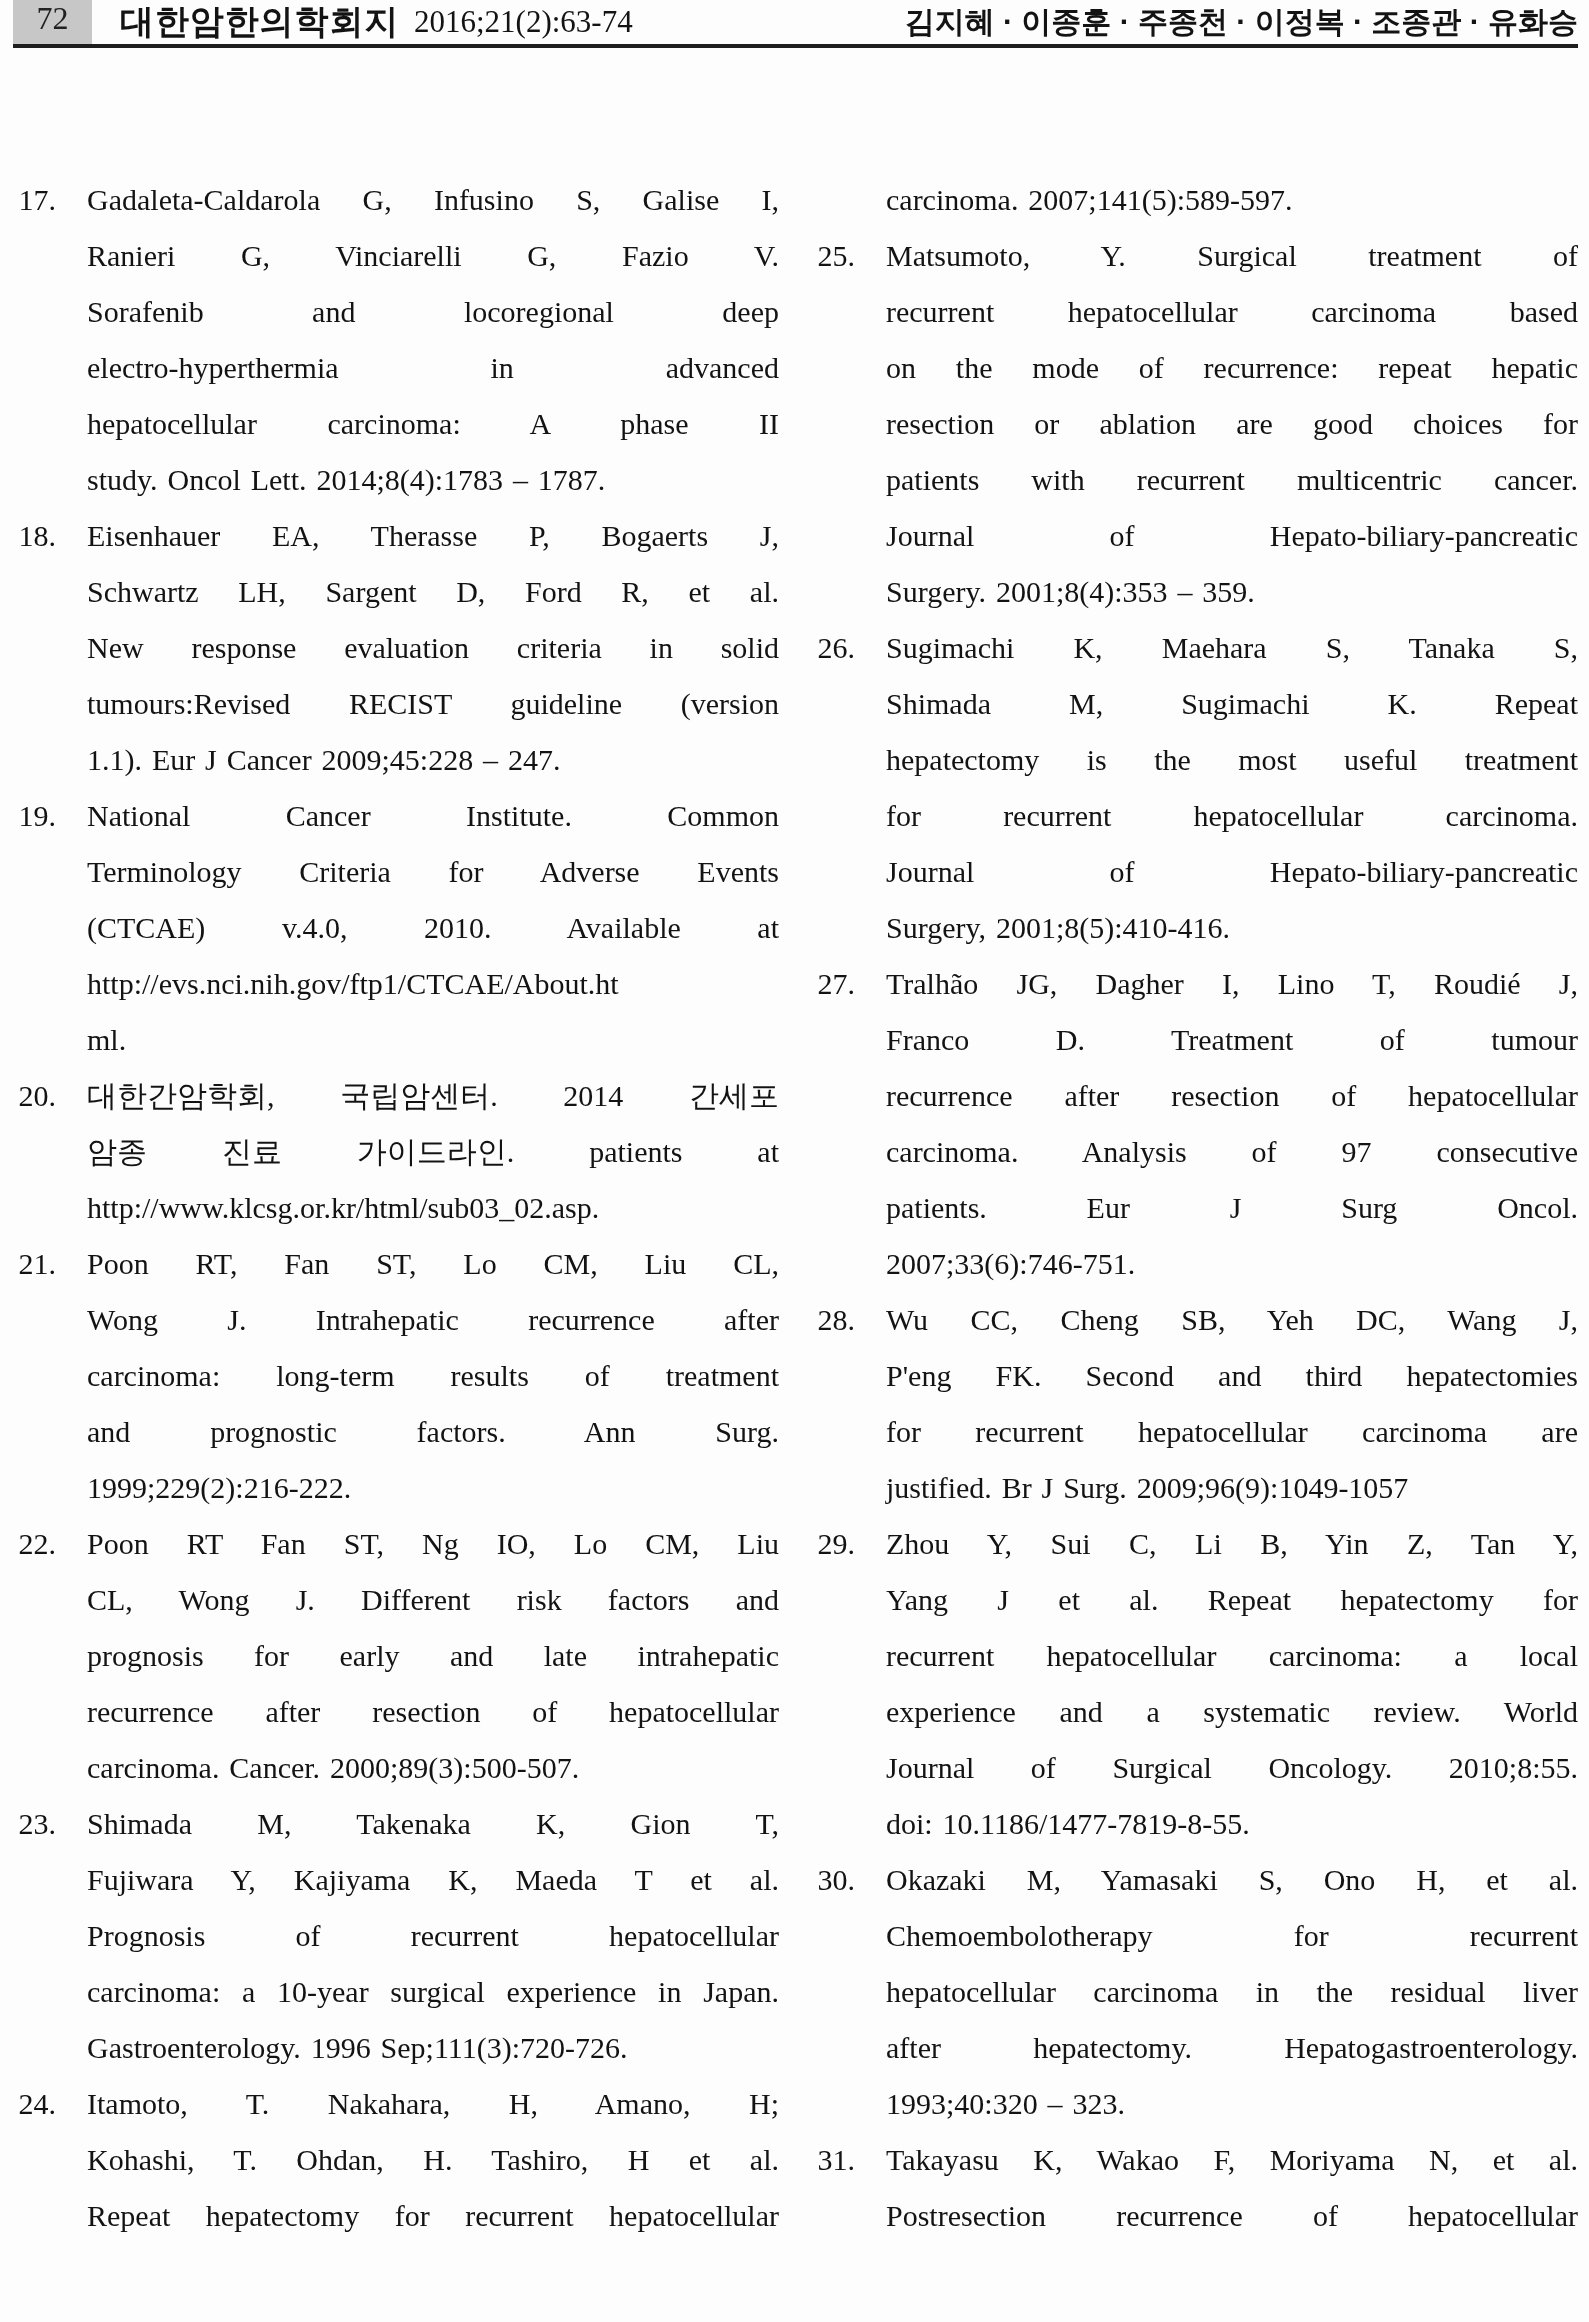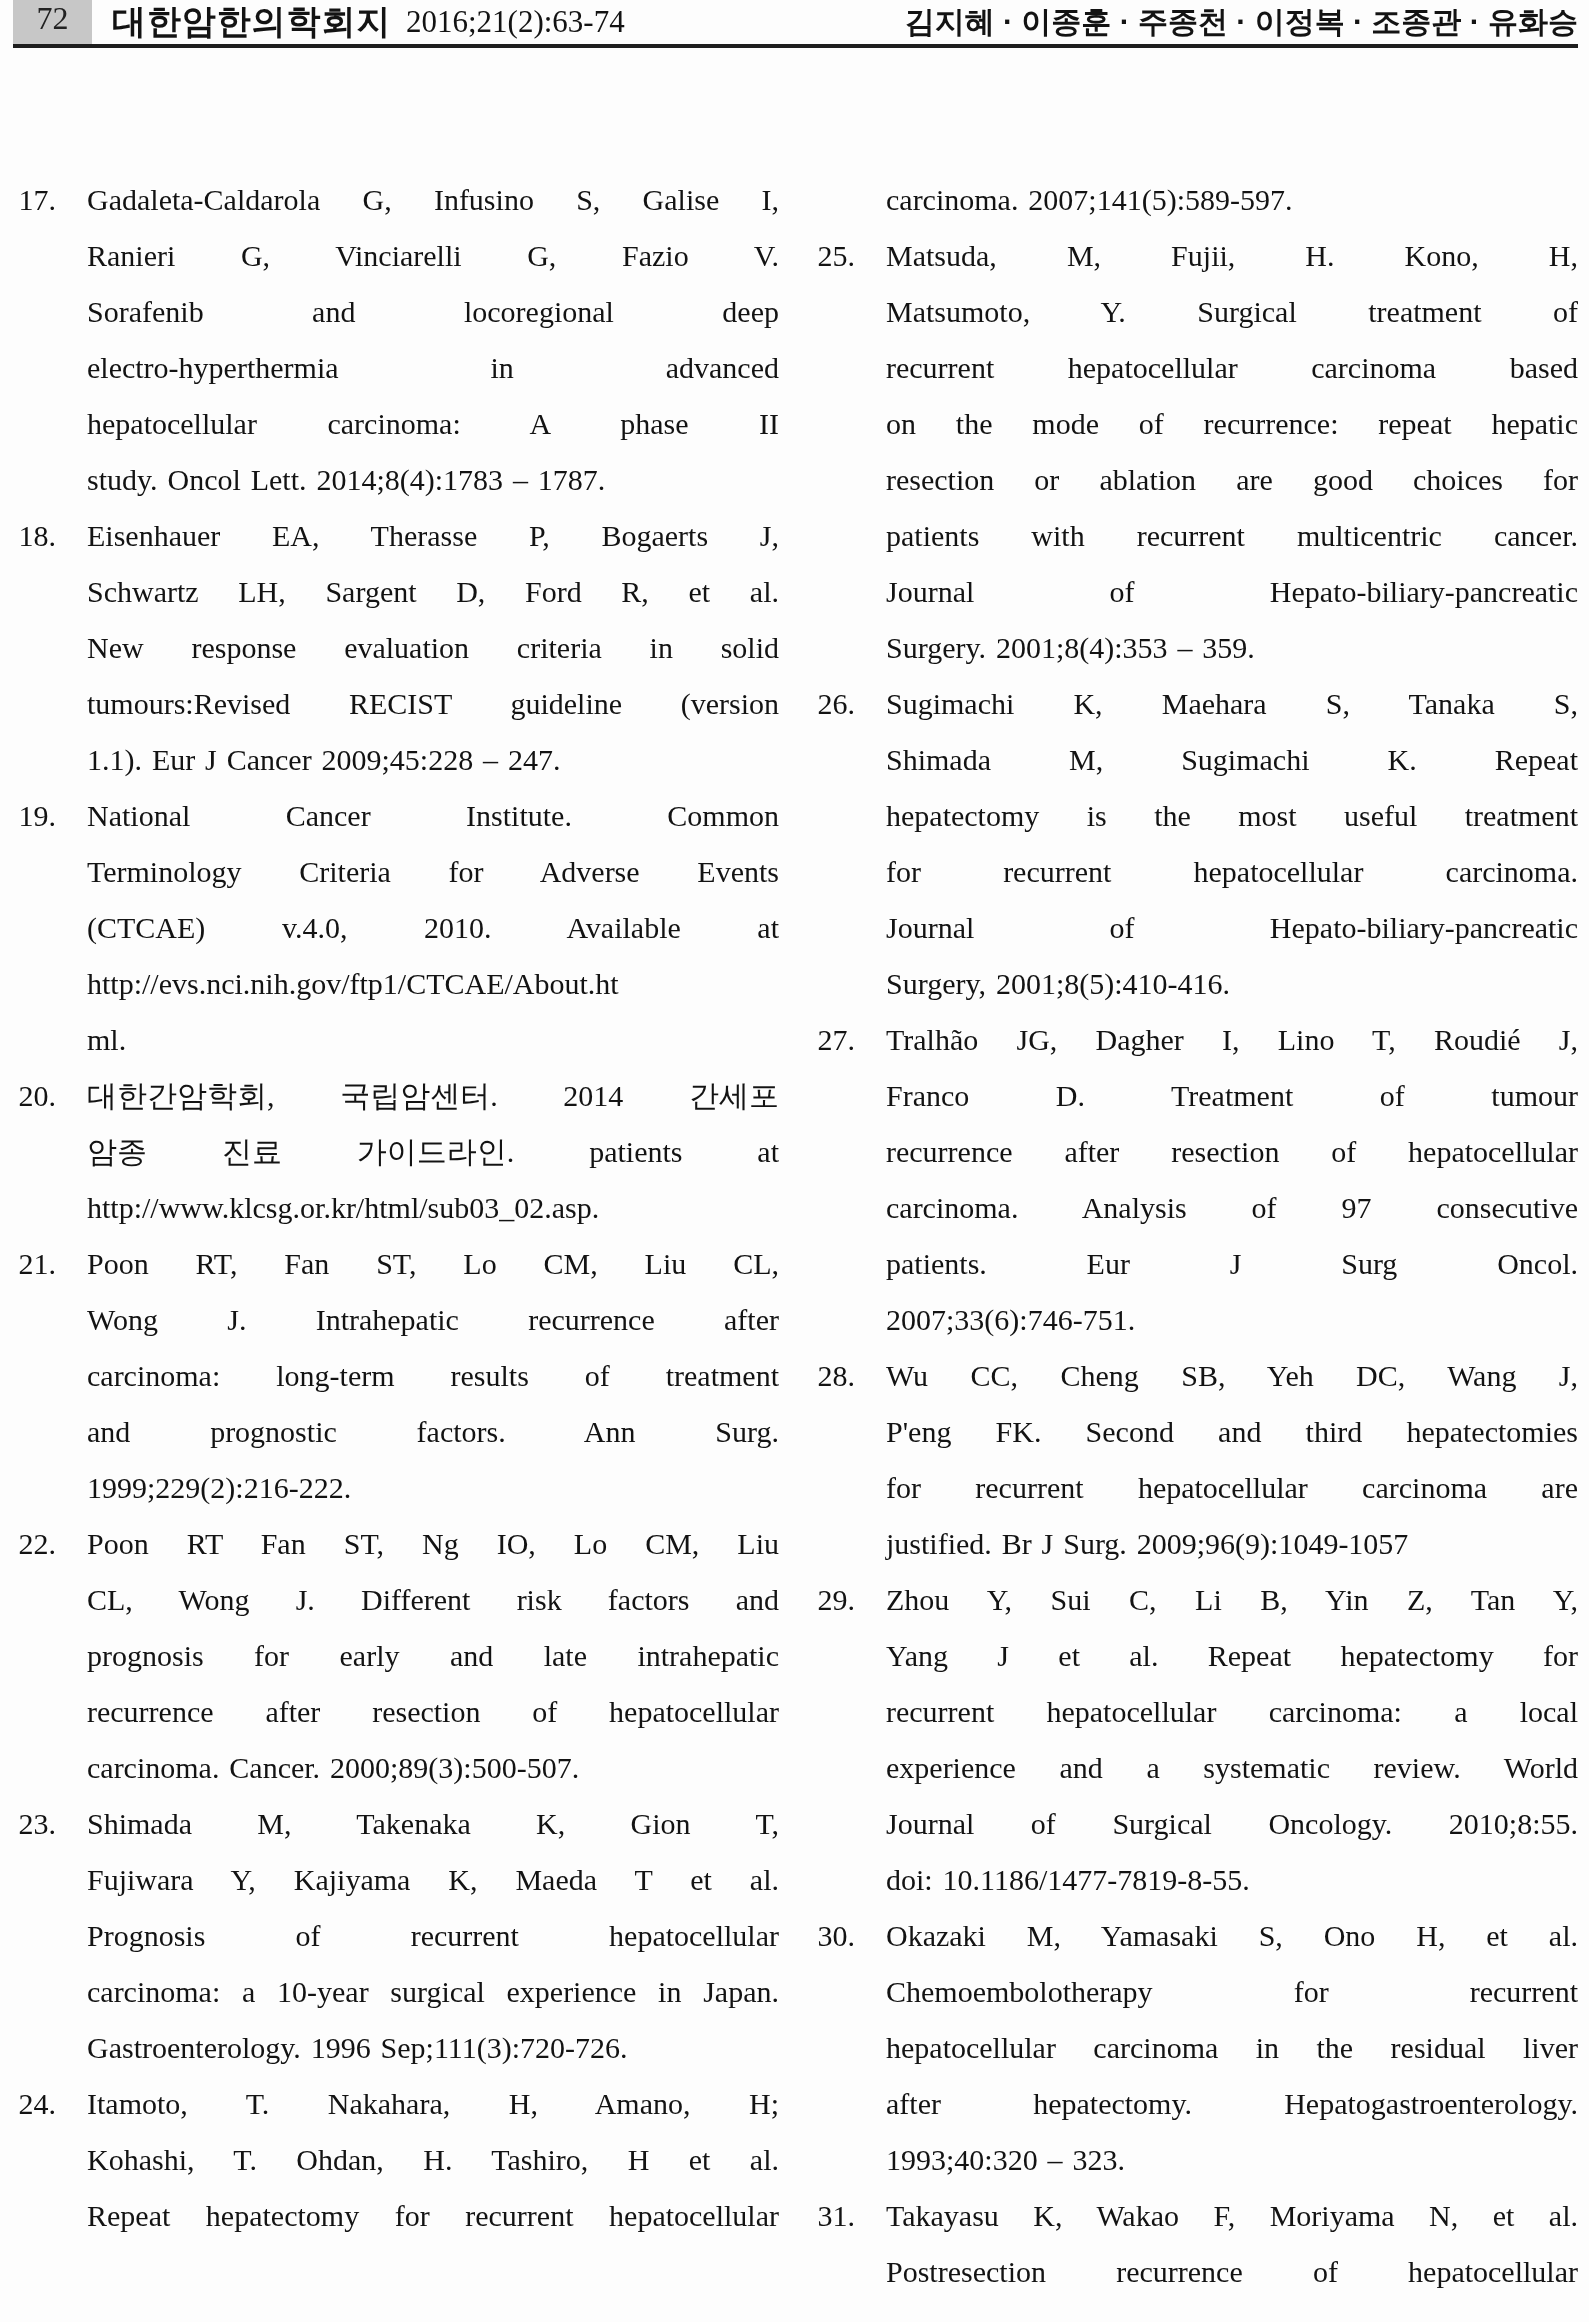--- a/index.html
+++ b/index.html
@@ -16,21 +16,21 @@
     border-bottom:4.6px solid #1e1e1e;
     display:flex;align-items:center;
   }
   .pagenum-box{
     width:79px;height:44px;background:#c7c7c7;
     display:flex;align-items:flex-start;justify-content:center;
     font-size:32px;color:#222;flex:0 0 auto;
   }
   .journal{
     font-family:"Liberation Sans","DejaVu Sans",sans-serif;
-    font-weight:bold;font-size:34px;margin-left:20px;letter-spacing:0.9px;white-space:nowrap;
+    font-weight:bold;font-size:34px;margin-left:28px;letter-spacing:0.9px;white-space:nowrap;
   }
   .issue{font-size:31px;margin-left:14.8px;white-space:nowrap;}
   .authors{
     margin-left:auto;font-family:"Liberation Sans","DejaVu Sans",sans-serif;
     font-weight:bold;font-size:30px;white-space:nowrap;text-align:right;
   }
 
   
   .columns{
     position:absolute;top:172px;left:13px;right:13px;
@@ -126,21 +126,20 @@
           <div class="ref-line">Kohashi, T. Ohdan, H. Tashiro, H et al.</div>
           <div class="ref-line">Repeat hepatectomy for recurrent hepatocellular</div>
         </div>
       </div>
     <div class="col">
         <div class="ref-item">
           <div class="ref-line final">carcinoma. 2007;141(5):589-597.</div>
         </div>
         <div class="ref-item">
           <span class="ref-num">25.</span>
-          <div class="ref-line">Matsuda, M, Fujii, H. Kono, H,</div>
           <div class="ref-line">Matsumoto, Y. Surgical treatment of</div>
           <div class="ref-line">recurrent hepatocellular carcinoma based</div>
           <div class="ref-line">on the mode of recurrence: repeat hepatic</div>
           <div class="ref-line">resection or ablation are good choices for</div>
           <div class="ref-line">patients with recurrent multicentric cancer.</div>
           <div class="ref-line">Journal of Hepato-biliary-pancreatic</div>
           <div class="ref-line final">Surgery. 2001;8(4):353 – 359.</div>
         </div>
         <div class="ref-item">
           <span class="ref-num">26.</span>

